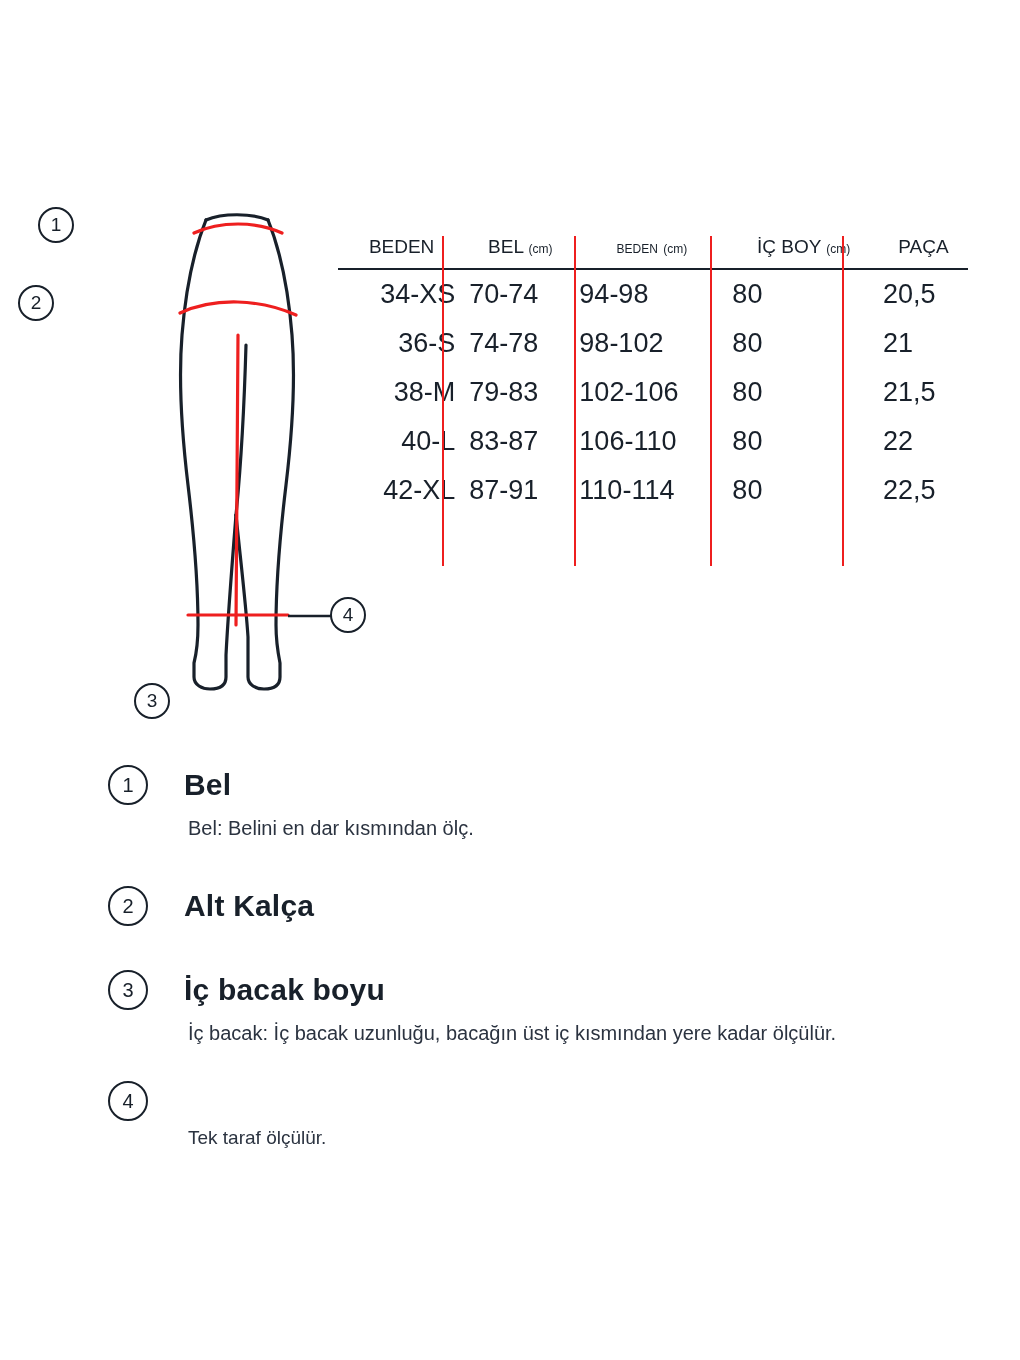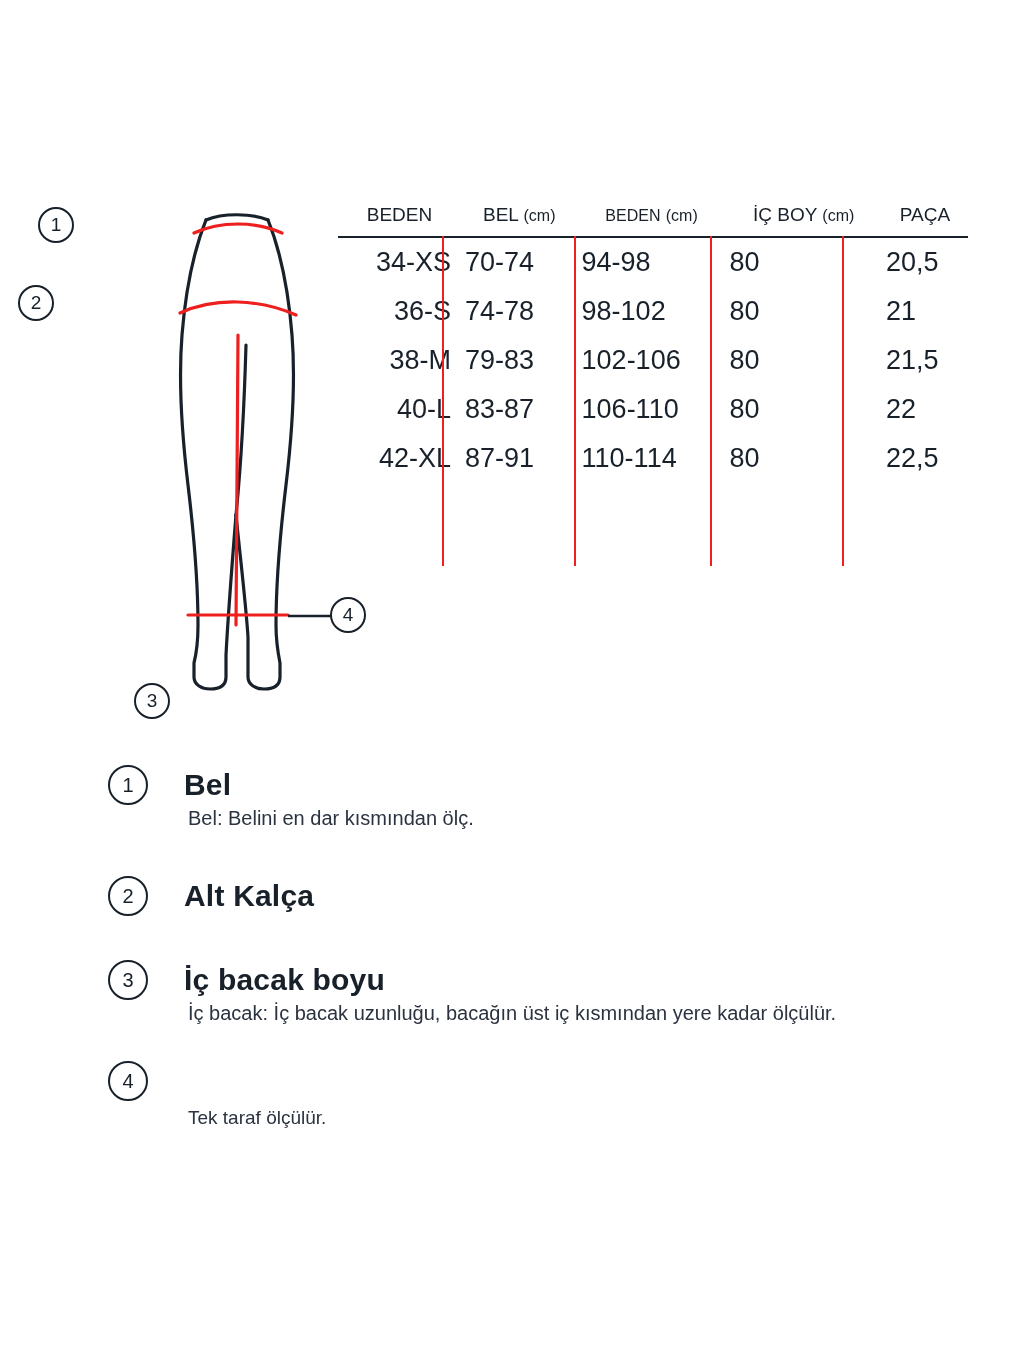--- a/index.html
+++ b/index.html
@@ -54,31 +54,32 @@
   
   #size-table {
     position: absolute;
     left: 338px;
     top: 200px;
     width: 630px;
   }
   #size-table table {
     border-collapse: collapse;
     width: 100%;
+    margin-top: 32px;
   }
   #size-table thead th {
     font-weight: normal;
     font-size: 19px;
     color: #18202a;
     padding: 4px 6px 10px 6px;
     text-align: center;
     white-space: nowrap;
   }
   #size-table thead th .sm {
-    font-size: 16px;
+    font-size: 12px;
   }
   #size-table thead tr {
     border-bottom: 2px solid #18202a;
   }
   #size-table tbody td {
     font-size: 27px;
     color: #18202a;
     padding: 9px 4px;
     white-space: nowrap;
   }
@@ -133,21 +134,21 @@
     font-size: 30px;
     font-weight: bold;
     color: #18202a;
     letter-spacing: .2px;
   }
   .legend-title.plain {
     font-weight: normal;
   }
   .legend-desc {
     margin-left: 188px;
-    margin-top: 0;
+    margin-top: 10px;
     font-size: 20px;
     line-height: 1.35;
     color: #2b3340;
     max-width: 730px;
   }
   .legend-desc.small {
     font-size: 19px;
     margin-top: 4px;
   }
   .gap-lg { height: 40px; }

